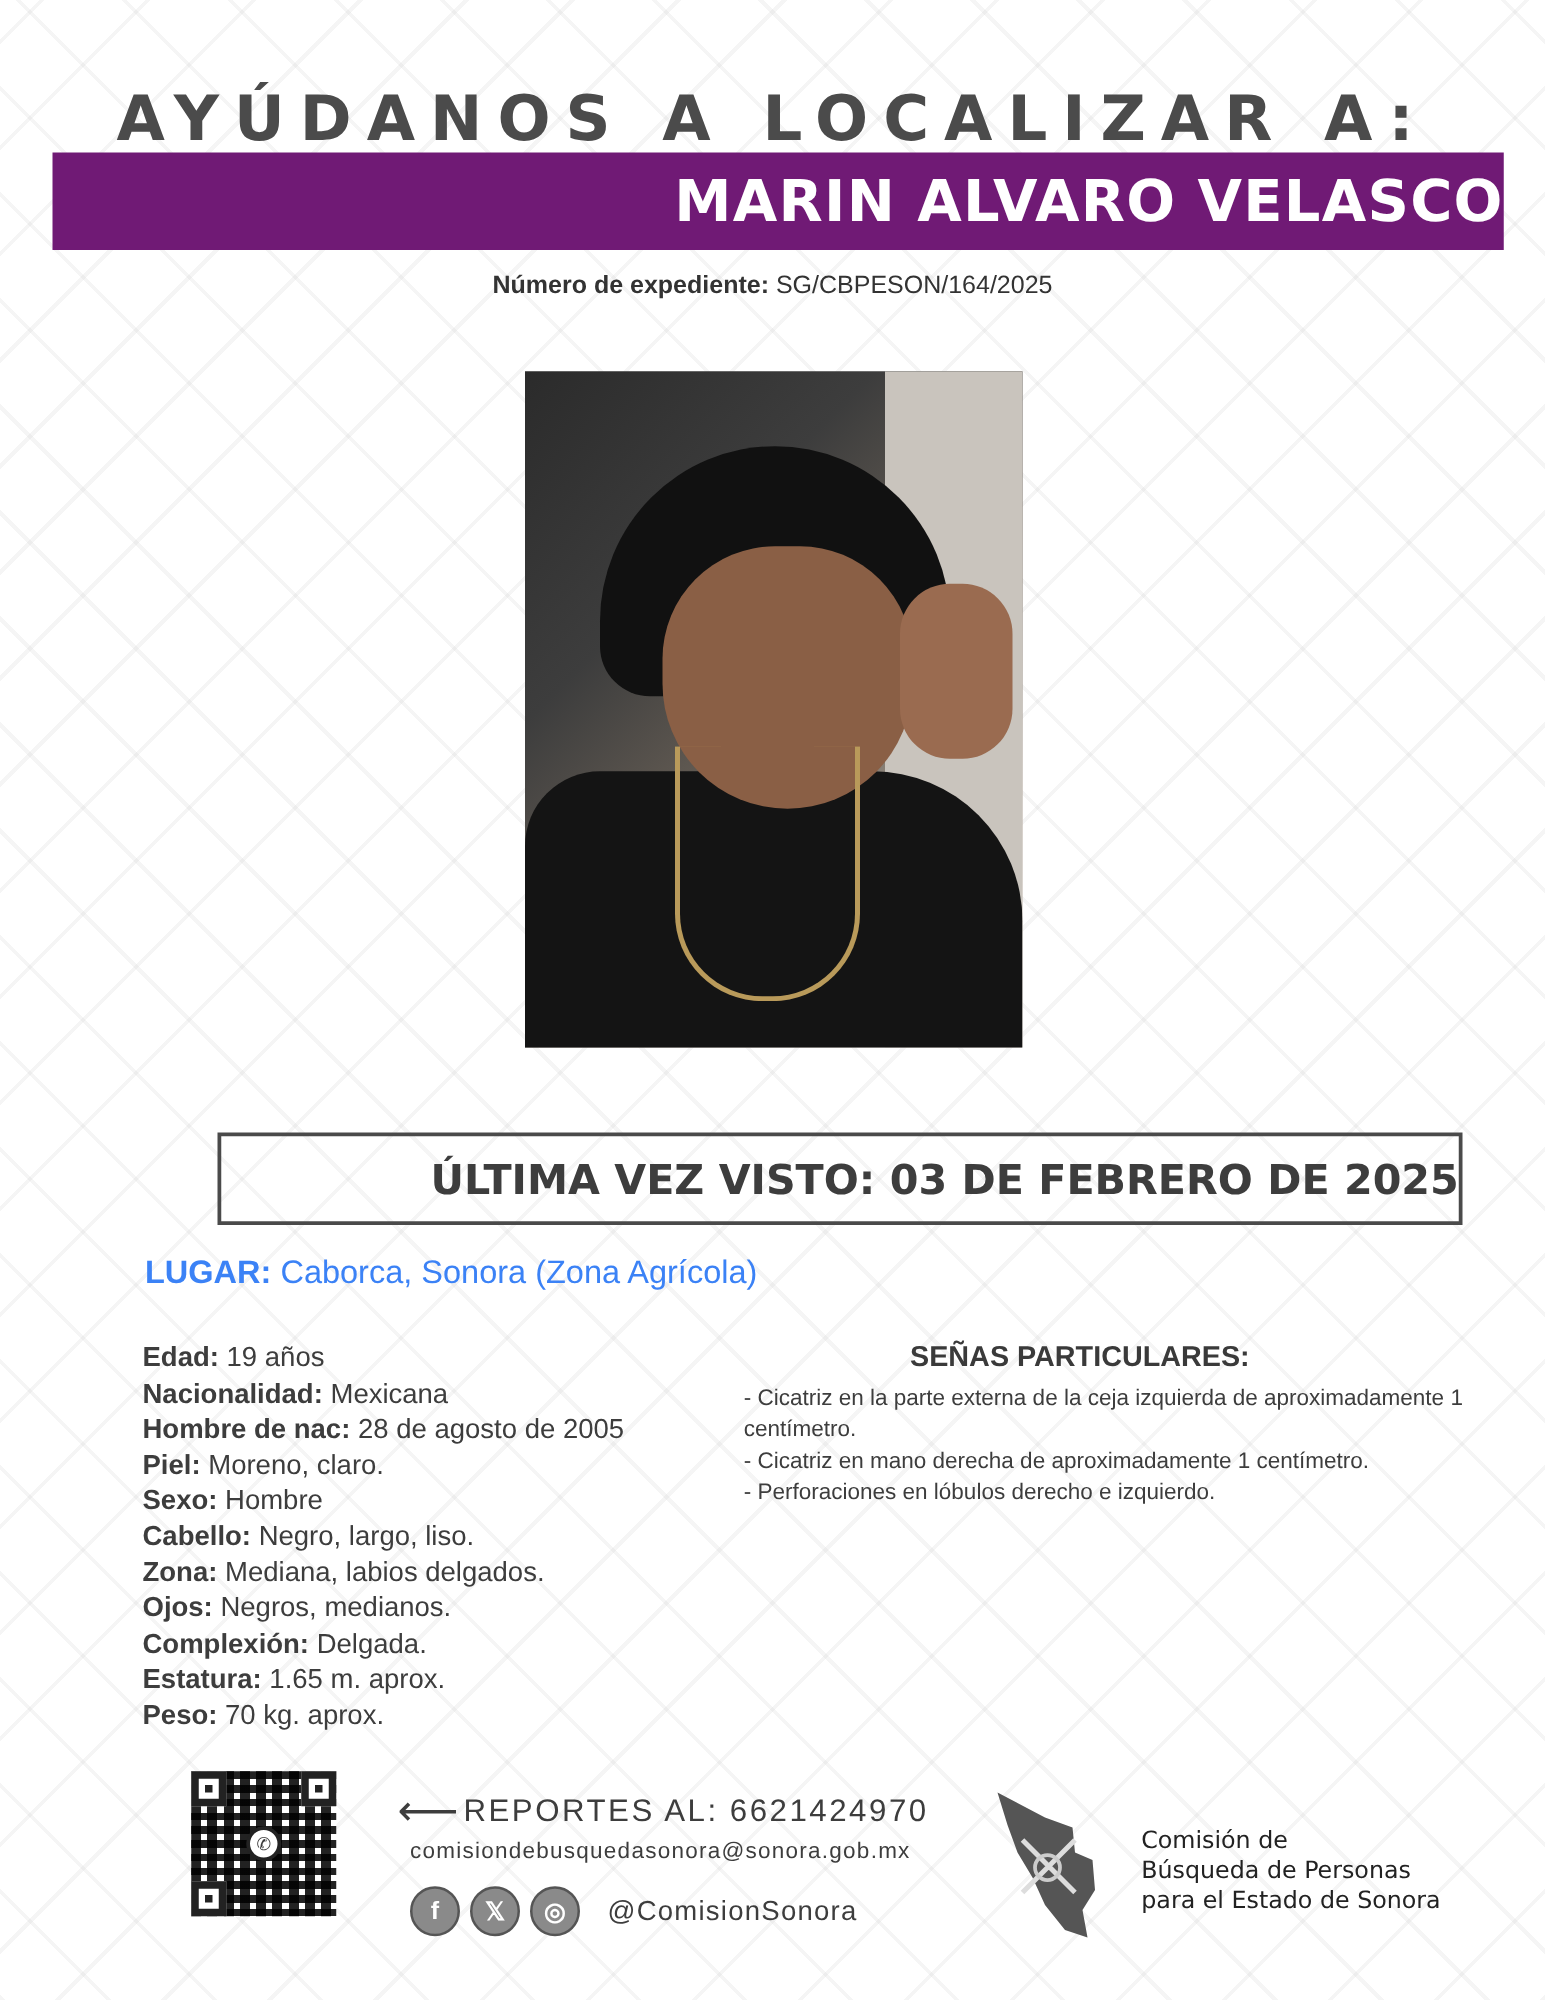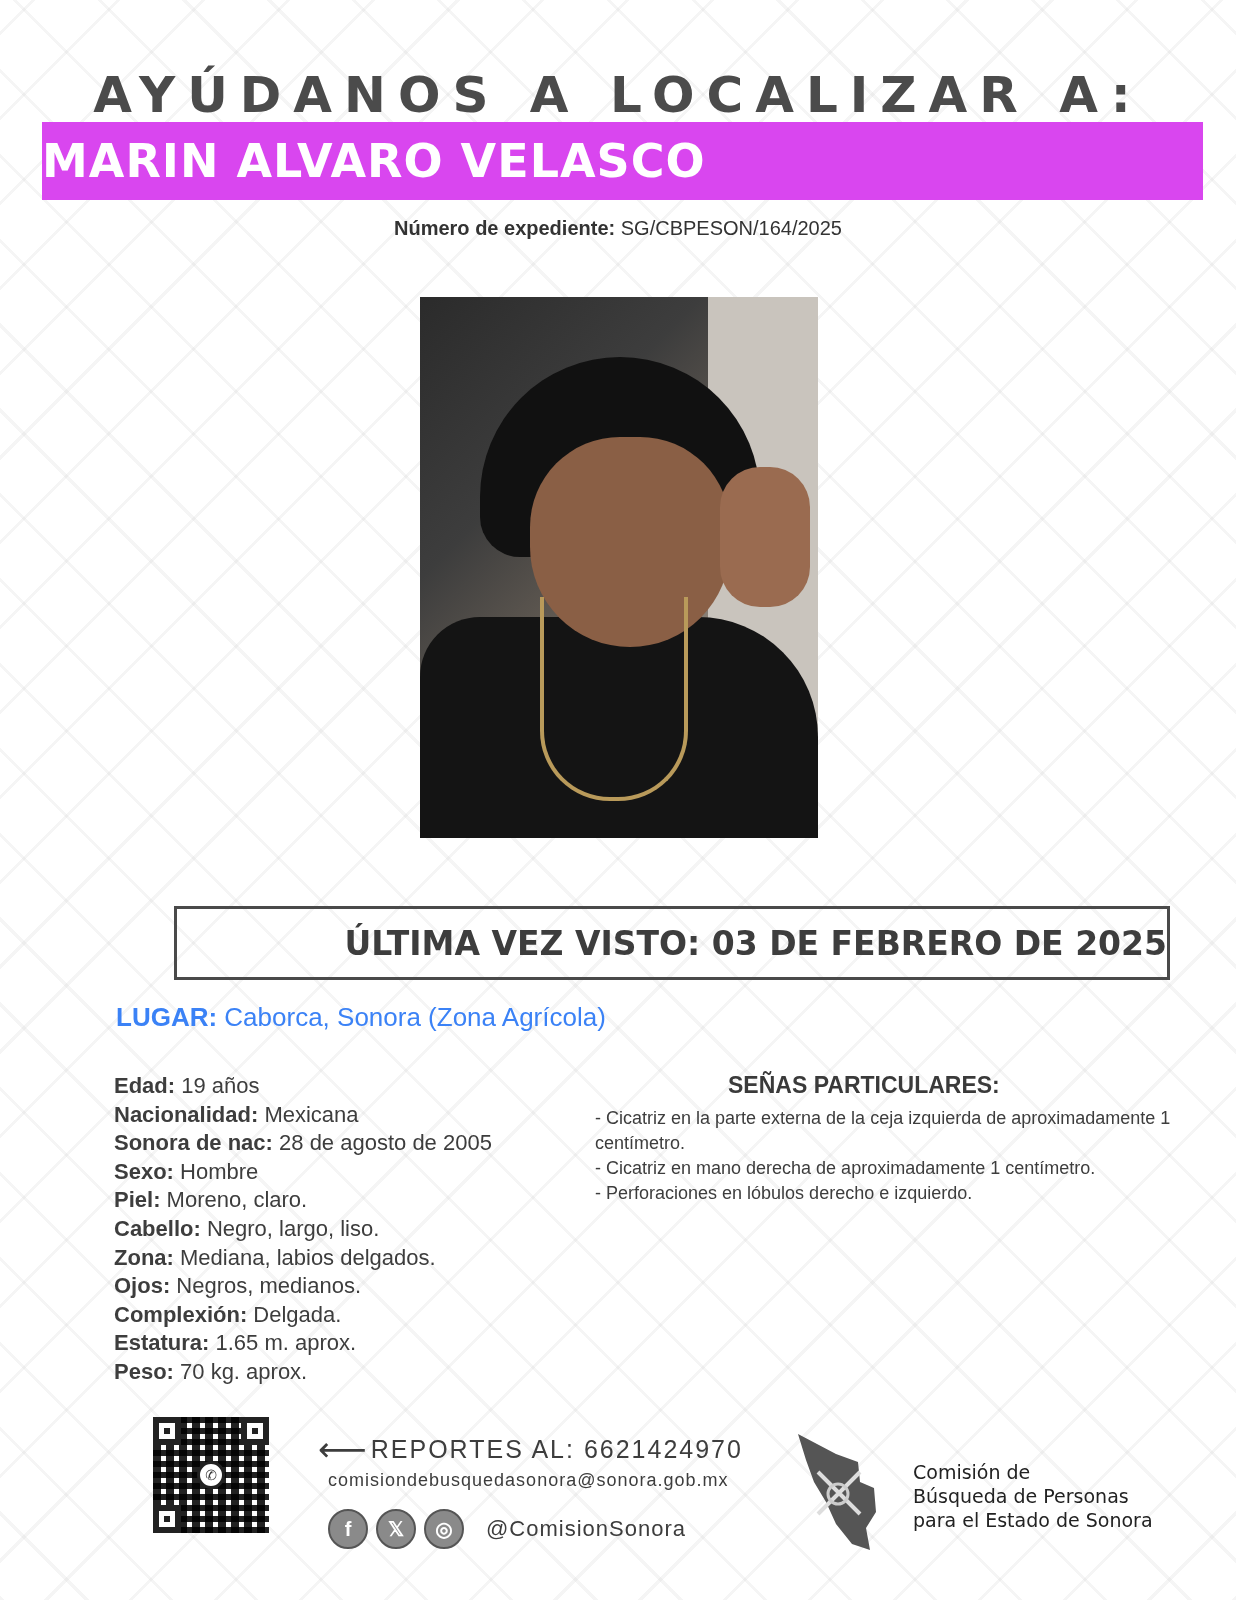--- a/index.html
+++ b/index.html
@@ -15,22 +15,22 @@
       repeating-linear-gradient(45deg, rgba(200,200,200,0.18) 0 3px, transparent 3px 60px),
       repeating-linear-gradient(-45deg, rgba(200,200,200,0.18) 0 3px, transparent 3px 60px);
   }
   .abs { position:absolute; z-index:1; }
   .headline {
     top:66px; left:0; width:1236px; text-align:center;
     font-family:"DejaVu Sans", sans-serif; font-weight:bold;
     font-size:50px; letter-spacing:12px; color:#4b4b4b;
   }
   .name-bar {
-    top:122px; left:42px; width:1161px; height:78px; background:#d946ef;
-    display:flex; align-items:center; justify-content:flex-start;
+    top:122px; left:42px; width:1161px; height:78px; background:#701a75;
+    display:flex; align-items:center; justify-content:flex-end;
   }
   .name-bar span {
     font-family:"DejaVu Sans", sans-serif; font-weight:bold;
     font-size:46px; color:#ffffff; letter-spacing:1px;
   }
   .expediente {
     top:217px; left:0; width:1236px; text-align:center; font-size:20px; color:#333;
   }
   .expediente b { font-weight:bold; }
   .photo {
@@ -104,23 +104,23 @@
 </div>
 
 <div class="abs lugar">
   <b>LUGAR:</b>
   <span>Caborca, Sonora (Zona Agrícola)</span>
 </div>
 
 <div class="abs details">
   <div class="row"><b>Edad:</b> <span>19 años</span></div>
   <div class="row"><b>Nacionalidad:</b> <span>Mexicana</span></div>
-  <div class="row"><b>Sonora de nac:</b> <span>28 de agosto de 2005</span></div>
+  <div class="row"><b>Hombre de nac:</b> <span>28 de agosto de 2005</span></div>
+  <div class="row"><b>Piel:</b> <span>Moreno, claro.</span></div>
   <div class="row"><b>Sexo:</b> <span>Hombre</span></div>
-  <div class="row"><b>Piel:</b> <span>Moreno, claro.</span></div>
   <div class="row"><b>Cabello:</b> <span>Negro, largo, liso.</span></div>
   <div class="row"><b>Zona:</b> <span>Mediana, labios delgados.</span></div>
   <div class="row"><b>Ojos:</b> <span>Negros, medianos.</span></div>
   <div class="row"><b>Complexión:</b> <span>Delgada.</span></div>
   <div class="row"><b>Estatura:</b> <span>1.65 m. aprox.</span></div>
   <div class="row"><b>Peso:</b> <span>70 kg. aprox.</span></div>
 </div>
 
 <div class="abs senas-title">SEÑAS PARTICULARES:</div>
 <div class="abs senas-list">

